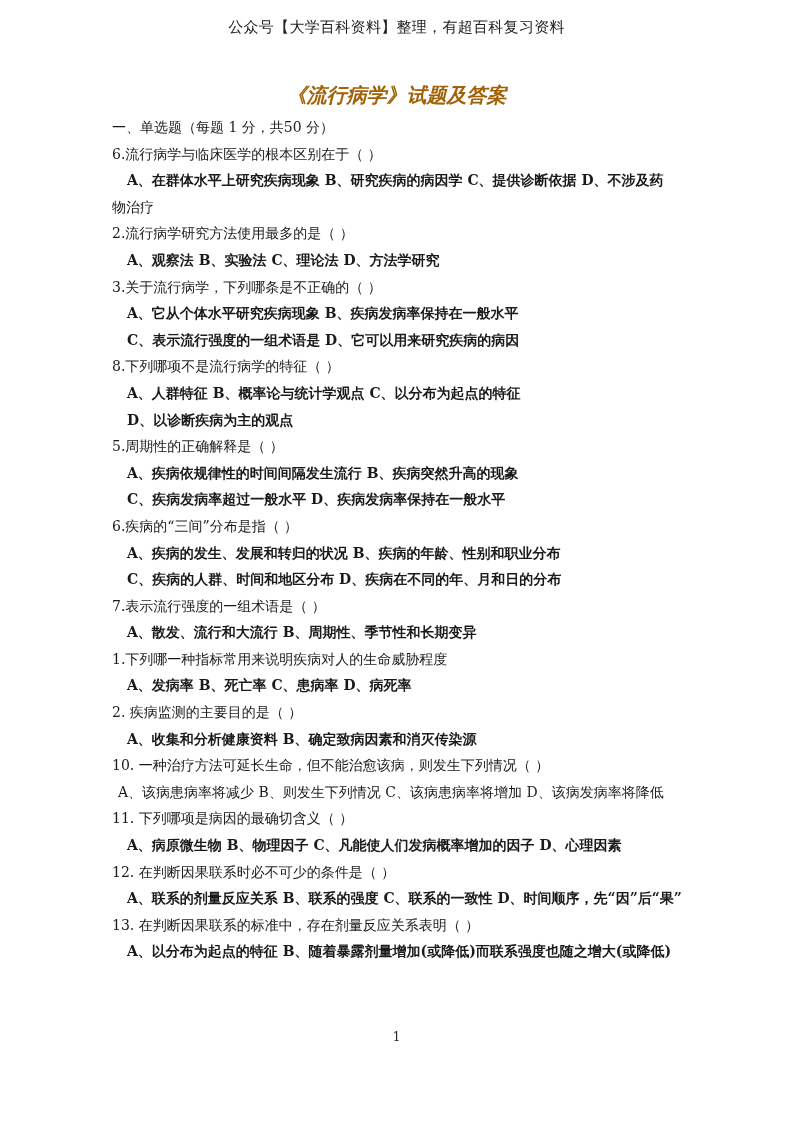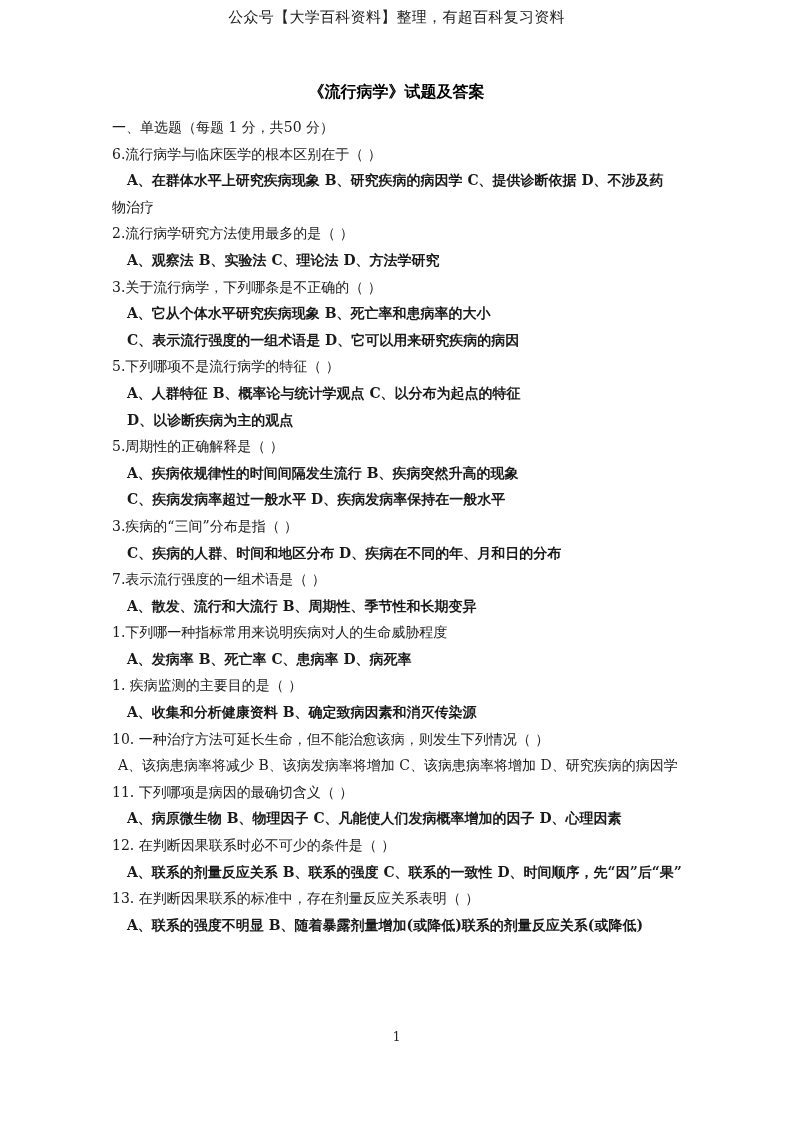--- a/index.html
+++ b/index.html
@@ -10,37 +10,38 @@
     body {
       width: 793px;
       height: 1122px;
       position: relative;
       overflow: hidden;
       font-family: "DejaVu Serif", "Liberation Serif", serif;
       color: #1a1a1a;
     }
     .page-header {
       position: absolute;
-      top: 8px;
+      top: 18px;
       left: 0;
       width: 793px;
       text-align: center;
       font-size: 15px;
       color: #222;
       letter-spacing: 0.3px;
     }
     .doc-title {
       position: absolute;
       top: 82px;
       left: 0;
       width: 793px;
       text-align: center;
-      font-size: 16px;
+      font-size: 20px;
       font-weight: bold;
-      color: #000000;
+      color: #a16207;
+      font-style: italic;
     }
     .content {
       position: absolute;
       top: 114px;
       left: 112px;
       width: 580px;
     }
     .line {
       font-size: 14px;
       line-height: 26.6px;
@@ -81,49 +82,50 @@
   <div class="line q">一、单选题（每题 1 分，共50 分）</div>
 
   <div class="line q">6.流行病学与临床医学的根本区别在于（          ）</div>
   <div class="line opt">A、在群体水平上研究疾病现象  B、研究疾病的病因学  C、提供诊断依据    D、不涉及药</div>
   <div class="line wrap">物治疗</div>
 
   <div class="line q">2.流行病学研究方法使用最多的是（          ）</div>
   <div class="line opt">A、观察法      B、实验法      C、理论法      D、方法学研究</div>
 
   <div class="line q">3.关于流行病学，下列哪条是不正确的（          ）</div>
-  <div class="line opt">A、它从个体水平研究疾病现象          B、死亡率和患病率的大小</div>
+  <div class="line opt">A、它从个体水平研究疾病现象          B、疾病发病率保持在一般水平</div>
   <div class="line opt">C、表示流行强度的一组术语是      D、它可以用来研究疾病的病因</div>
 
-  <div class="line q">5.下列哪项不是流行病学的特征（          ）</div>
+  <div class="line q">8.下列哪项不是流行病学的特征（          ）</div>
   <div class="line opt">A、人群特征      B、概率论与统计学观点      C、以分布为起点的特征</div>
   <div class="line opt">D、以诊断疾病为主的观点</div>
 
   <div class="line q">5.周期性的正确解释是（          ）</div>
   <div class="line opt">A、疾病依规律性的时间间隔发生流行      B、疾病突然升高的现象</div>
   <div class="line opt">C、疾病发病率超过一般水平      D、疾病发病率保持在一般水平</div>
 
-  <div class="line q">3.疾病的“三间”分布是指（          ）</div>
+  <div class="line q">6.疾病的“三间”分布是指（          ）</div>
+  <div class="line opt">A、疾病的发生、发展和转归的状况  B、疾病的年龄、性别和职业分布</div>
   <div class="line opt">C、疾病的人群、时间和地区分布      D、疾病在不同的年、月和日的分布</div>
 
   <div class="line q">7.表示流行强度的一组术语是（          ）</div>
   <div class="line opt">A、散发、流行和大流行                          B、周期性、季节性和长期变异</div>
 
   <div class="line q">1.下列哪一种指标常用来说明疾病对人的生命威胁程度</div>
   <div class="line opt">A、发病率  B、死亡率   C、患病率   D、病死率</div>
 
-  <div class="line q">1.  疾病监测的主要目的是（       ）</div>
+  <div class="line q">2.  疾病监测的主要目的是（       ）</div>
   <div class="line opt">A、收集和分析健康资料   B、确定致病因素和消灭传染源</div>
 
   <div class="line q">10.  一种治疗方法可延长生命，但不能治愈该病，则发生下列情况（          ）</div>
-  <div class="line opt-tight">A、该病患病率将减少 B、该病发病率将增加 C、该病患病率将增加 D、研究疾病的病因学</div>
+  <div class="line opt-tight">A、该病患病率将减少 B、则发生下列情况 C、该病患病率将增加 D、该病发病率将降低</div>
 
   <div class="line q">11.  下列哪项是病因的最确切含义（          ）</div>
   <div class="line opt">A、病原微生物      B、物理因子      C、凡能使人们发病概率增加的因子   D、心理因素</div>
 
   <div class="line q">12.  在判断因果联系时必不可少的条件是（          ）</div>
   <div class="line opt">A、联系的剂量反应关系 B、联系的强度 C、联系的一致性 D、时间顺序，先“因”后“果”</div>
 
   <div class="line q">13.  在判断因果联系的标准中，存在剂量反应关系表明（          ）</div>
-  <div class="line opt">A、联系的强度不明显   B、随着暴露剂量增加(或降低)联系的剂量反应关系(或降低)</div>
+  <div class="line opt">A、以分布为起点的特征   B、随着暴露剂量增加(或降低)而联系强度也随之增大(或降低)</div>
 </div>
 
 <div class="page-number">1</div>
 
 </body></html>

